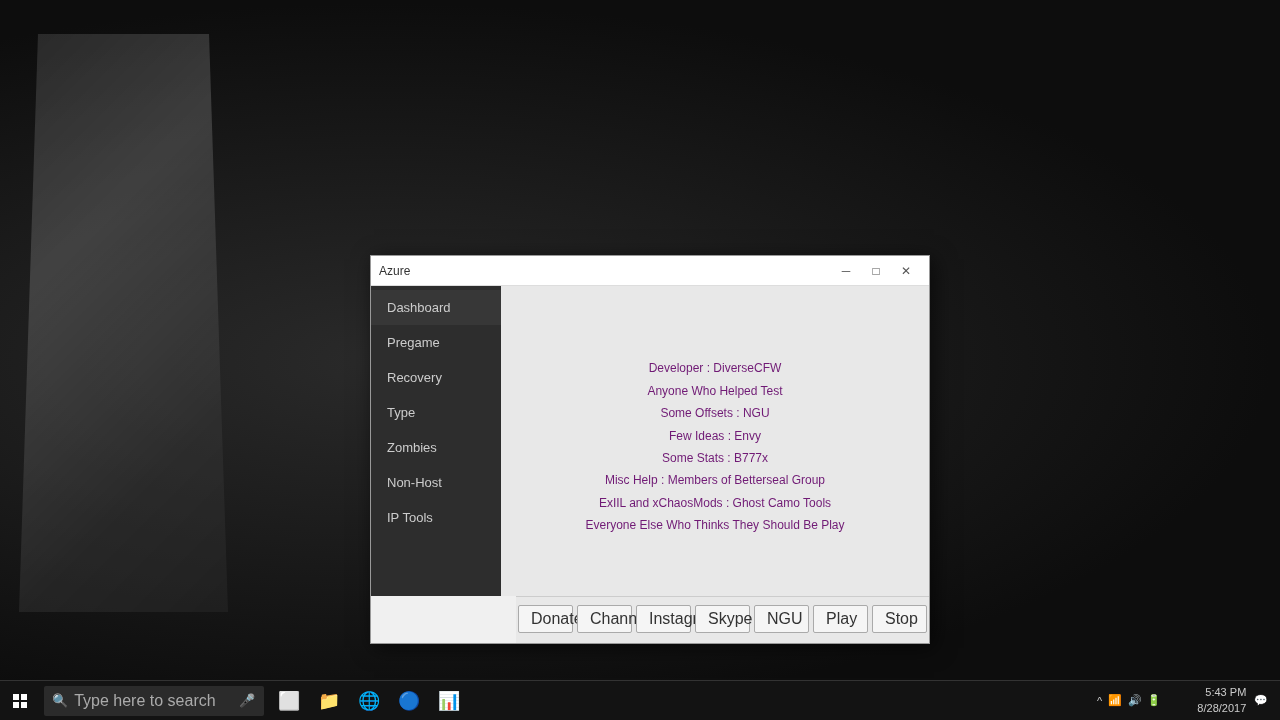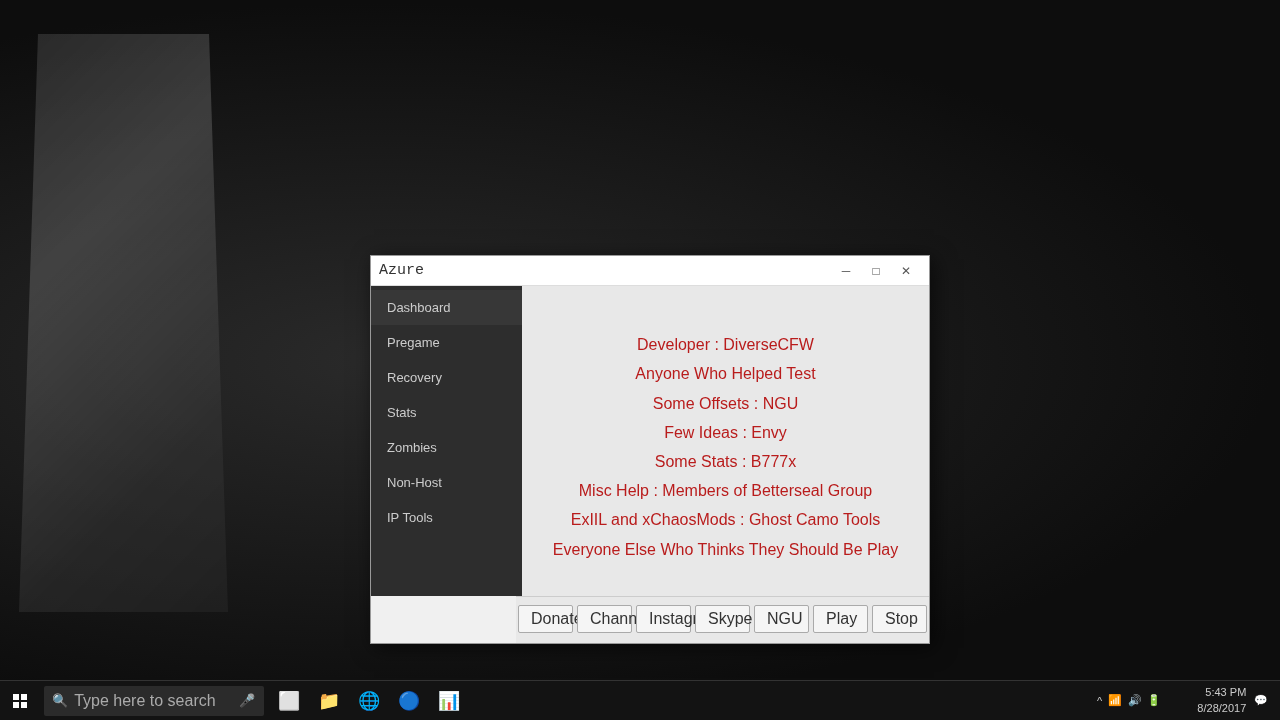--- a/index.html
+++ b/index.html
@@ -145,24 +145,23 @@
       display: flex;
       align-items: center;
       background: #ffffff;
       height: 30px;
       padding: 0 8px;
       border-bottom: 1px solid #ddd;
       user-select: none;
     }
 
     .window-title {
-      font-size: 15px;
+      font-size: 12px;
       color: #333;
       flex: 1;
-      font-family: Liberation Mono, monospace;
     }
 
     .window-controls {
       display: flex;
       gap: 0;
     }
 
     .window-btn {
       width: 30px;
       height: 30px;
@@ -176,21 +175,21 @@
       border: none;
     }
 
     .window-body {
       display: flex;
       height: 310px;
     }
 
     
     .sidebar {
-      width: 151px;
+      width: 130px;
       background: #2d2d2d;
       display: flex;
       flex-direction: column;
       padding-top: 4px;
     }
 
     .sidebar-item {
       padding: 10px 16px;
       color: #cccccc;
       font-size: 13px;
@@ -218,22 +217,22 @@
       text-align: center;
       flex: 1;
       display: flex;
       flex-direction: column;
       justify-content: center;
       gap: 2px;
       width: 100%;
     }
 
     .credit-line {
-      font-size: 16px;
-      color: #b91c1c;
+      font-size: 12px;
+      color: #701a75;
       line-height: 1.7;
     }
 
     
     .button-bar {
       background: #e8e8e8;
       padding: 8px 12px 10px 12px;
       display: flex;
       gap: 4px;
       justify-content: center;
@@ -283,21 +282,21 @@
     </div>
   </div>
 
   <div class="window-body">
 
     <div class="sidebar">
 
     <div class="sidebar-item active">Dashboard</div>
         <div class="sidebar-item">Pregame</div>
         <div class="sidebar-item">Recovery</div>
-        <div class="sidebar-item">Stats</div>
+        <div class="sidebar-item">Type</div>
         <div class="sidebar-item">Zombies</div>
         <div class="sidebar-item">Non-Host</div>
         <div class="sidebar-item">IP Tools</div>
       </div>
 
     <div class="content">
       <div class="credits-list">
 
       <div class="credit-line">Developer : DiverseCFW</div>
           <div class="credit-line">Anyone Who Helped Test</div>

